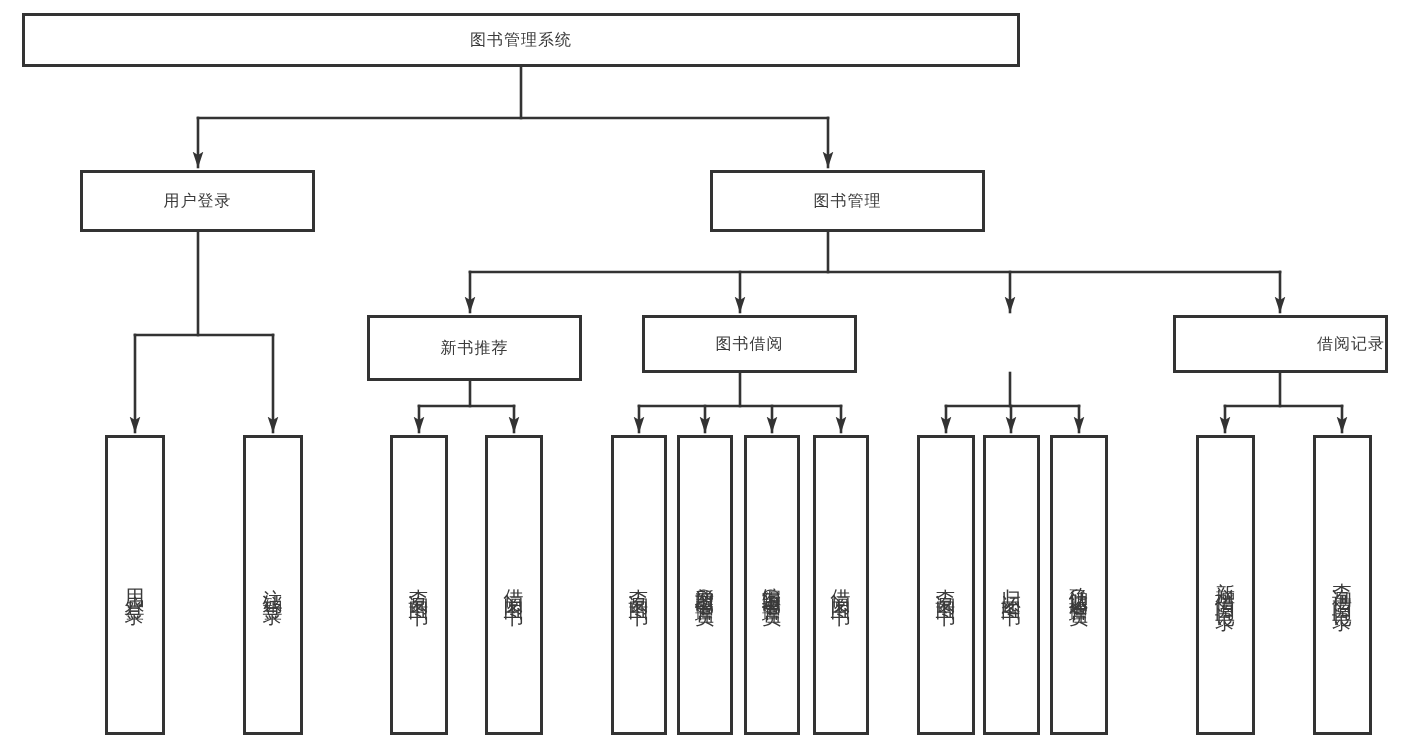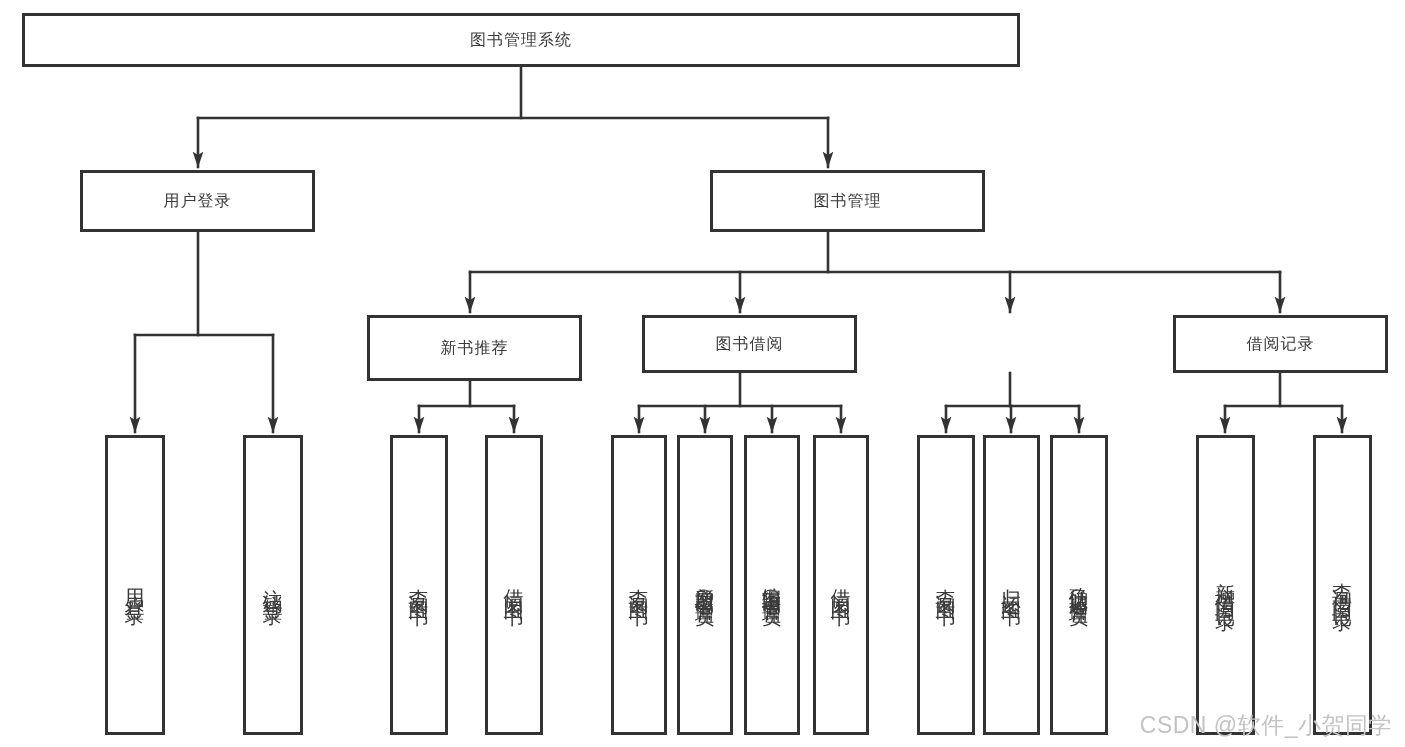--- a/index.html
+++ b/index.html
@@ -56,21 +56,21 @@
     letter-spacing: 3px;
     font-size: 19px;
   }
   
   .n-root   { left: 22px;   top: 13px;  width: 998px; height: 54px; }
   .n-login  { left: 80px;   top: 170px; width: 235px; height: 62px; }
   .n-mgmt   { left: 710px;  top: 170px; width: 275px; height: 62px; }
   .n-newrec { left: 367px;  top: 315px; width: 215px; height: 66px; }
   .n-borrow { left: 633px;  top: 315px; width: 215px; height: 58px; margin-left: 9px; }
   .n-curr   { left: 903px;  top: 315px; width: 215px; height: 58px; }
-  .n-record { left: 1173px; top: 315px; width: 215px; height: 58px; }
+  .n-record { left: 1173px; top: 315px; width: 215px; height: 58px; justify-content: flex-end; }
   .leaf     { top: 435px; height: 300px; }
   .n-l-login   { left: 105px;  width: 60px; }
   .n-l-logout  { left: 243px;  width: 60px; }
   .n-l-nbq     { left: 390px;  width: 58px; }
   .n-l-nbb     { left: 485px;  width: 58px; }
   .n-l-bbq     { left: 611px;  width: 56px; }
   .n-l-bba     { left: 677px;  width: 56px; }
   .n-l-bbe     { left: 744px;  width: 56px; }
   .n-l-bbb     { left: 813px;  width: 56px; }
   .n-l-cbq     { left: 917px;  width: 58px; }
@@ -214,14 +214,13 @@
     <span class="lbl">确认归还（管理员）</span>
   </div>
 
   <div class="node leaf n-l-bra">
     <span class="lbl">新增借阅记录</span>
   </div>
   <div class="node leaf n-l-brq">
     <span class="lbl">查询借阅记录</span>
   </div>
 
-  <div class="watermark">CSDN @软件_小贺同学</div>
 </div>
 
 </body></html>

